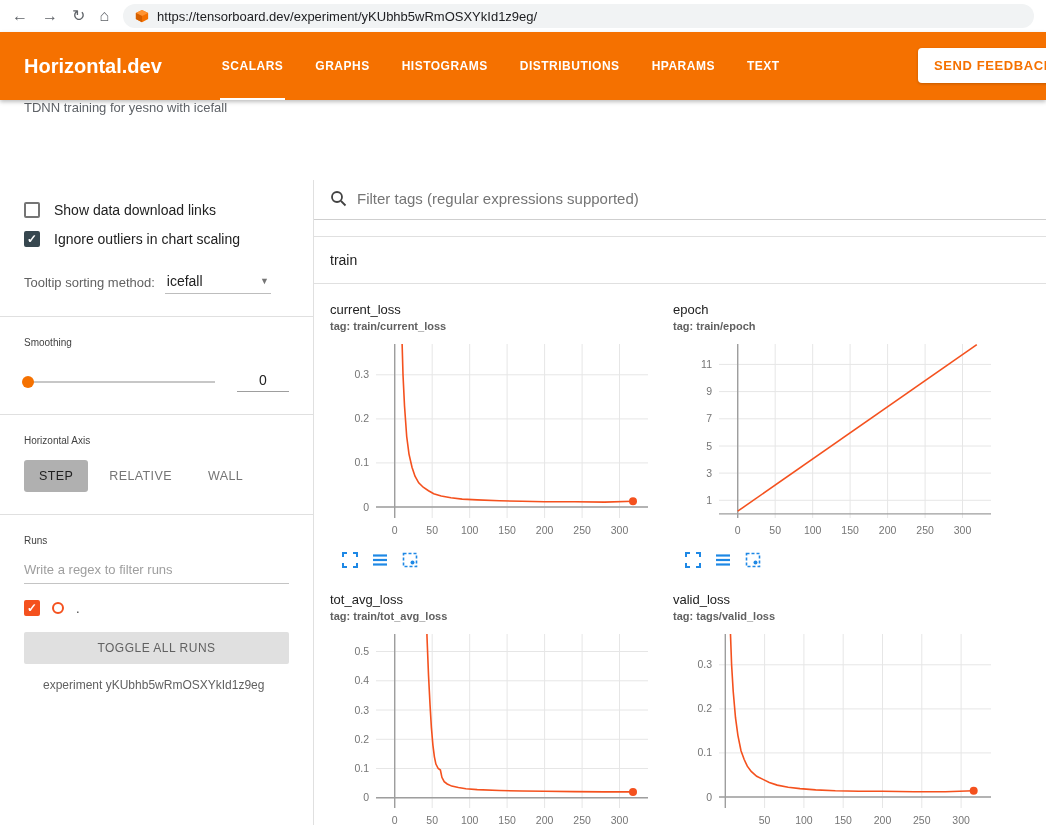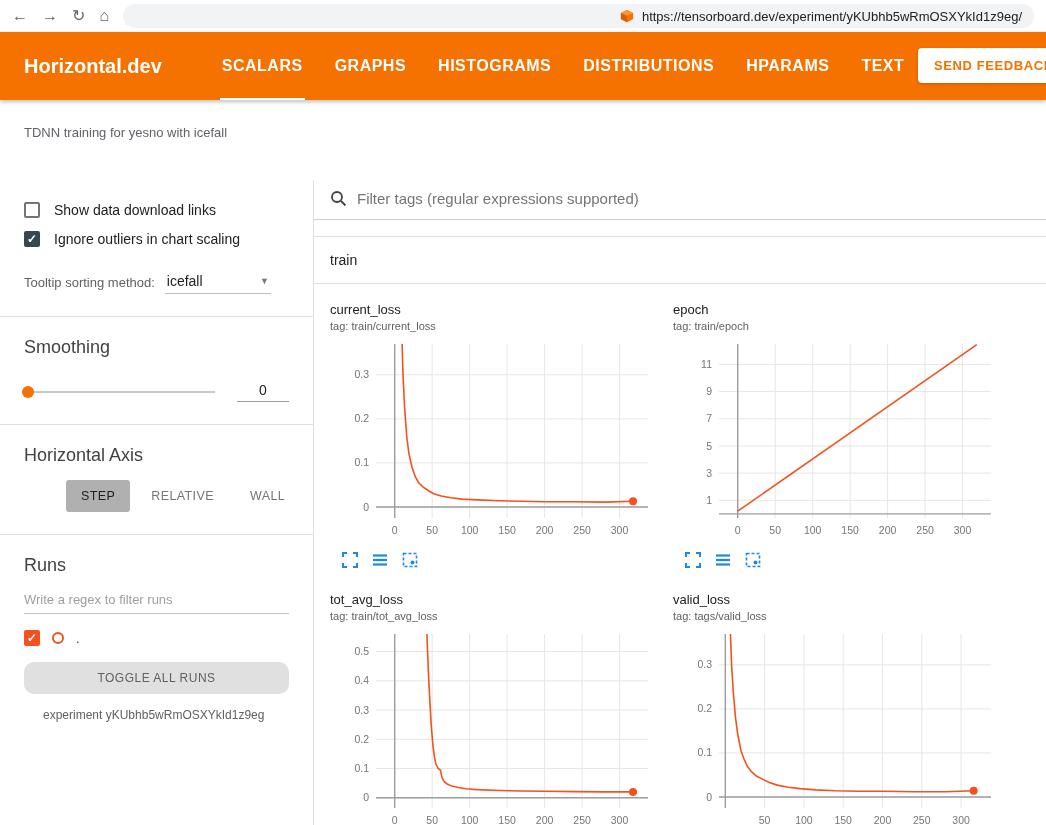--- a/index.html
+++ b/index.html
@@ -2,80 +2,80 @@
 <html><head>
 <meta charset="utf-8">
 <style>
   * { box-sizing: border-box; margin: 0; padding: 0; }
   body { font-family: "Liberation Sans", sans-serif; background: #fff; }
   .page { position: relative; width: 1046px; height: 825px; overflow: hidden; background: #fff; }
 
   
   .browser-bar { height: 32px; display: flex; align-items: center; gap: 14px; padding: 0 12px; background: #fff; }
   .nav-ic { font-size: 16px; color: #5f6368; cursor: pointer; line-height: 1; }
-  .omnibox { flex: 1; height: 24px; background: #f1f3f4; border-radius: 13px; display: flex; align-items: center; gap: 8px; padding: 0 12px; font-size: 13px; color: #202124; justify-content: flex-end; }
+  .omnibox { flex: 1; height: 24px; background: #f1f3f4; border-radius: 13px; display: flex; align-items: center; gap: 8px; padding: 0 12px; font-size: 13px; color: #202124; }
 
   
   .tb-header { position: relative; height: 68px; background: #f57100; display: flex; align-items: stretch; box-shadow: 0 2px 4px rgba(0,0,0,.25); }
   .logo { color: #fff; font-size: 20px; font-weight: bold; margin: 0 44px 0 24px; white-space: nowrap; align-self: center; }
   .tabs { display: flex; align-items: stretch; }
-  .tab { position: relative; display: flex; align-items: center; padding: 2px 16px; color: #fff; font-size: 16px; font-weight: bold; letter-spacing: .5px; cursor: pointer; }
+  .tab { position: relative; display: flex; align-items: center; padding: 2px 16px; color: #fff; font-size: 12px; font-weight: bold; letter-spacing: .5px; cursor: pointer; }
   .tab.active::after { content: ""; position: absolute; left: 14px; right: 14px; bottom: 0; height: 2px; background: #fff; }
   .feedback-btn { position: absolute; left: 918px; top: 16px; background: #fff; color: #f57100; font-size: 13px; font-weight: bold; letter-spacing: .6px; padding: 10px 16px; border-radius: 4px; white-space: nowrap; border: none; font-family: inherit; box-shadow: 0 1px 3px rgba(0,0,0,.2); cursor: pointer; }
 
   
-  .subheader { height: 80px; background: #fff; display: flex; align-items: center; padding: 0 0 16px 24px; }
+  .subheader { height: 80px; background: #fff; display: flex; align-items: flex-start; padding: 0 0 16px 24px; }
   .exp-title { font-size: 13px; color: #5f6368; }
 
   
   .content { display: flex; height: 645px; }
   .sidebar { width: 314px; flex-shrink: 0; border-right: 1px solid #e0e0e0; padding: 22px 24px 0; background: #fff; }
 
   .chk-row { display: flex; align-items: center; gap: 14px; margin-bottom: 13px; font-size: 14px; color: #212121; cursor: pointer; }
   .chk { width: 16px; height: 16px; border: 2px solid #757575; border-radius: 2px; flex-shrink: 0; display: flex; align-items: center; justify-content: center; background: #fff; }
   .chk.checked { background: #37474f; border-color: #37474f; color: #fff; font-size: 12px; font-weight: bold; }
   .chk.run { background: #f4511e; border-color: #f4511e; color: #fff; font-size: 12px; font-weight: bold; }
 
   .tooltip-row { margin-top: 24px; font-size: 13px; color: #616161; display: flex; align-items: center; gap: 10px; }
   .select { display: inline-flex; align-items: center; justify-content: space-between; width: 106px; border-bottom: 1px solid #bdbdbd; padding: 2px 2px 4px; font-size: 14px; color: #212121; cursor: pointer; }
   .select .arrow { color: #757575; font-size: 9px; }
 
   .divider { height: 1px; background: #e0e0e0; margin: 22px -24px 0; }
-  .section-label { margin-top: 20px; font-size: 18px; color: #424242; }
+  .section-label { margin-top: 20px; font-size: 10px; color: #424242; }
 
   .slider-row { display: flex; align-items: center; margin-top: 24px; }
   .slider-track { position: relative; flex: 1; height: 2px; background: #c7c7c7; margin-right: 22px; }
   .slider-thumb { position: absolute; left: -2px; top: -5px; width: 12px; height: 12px; border-radius: 50%; background: #f57100; cursor: pointer; }
   .slider-value { width: 52px; text-align: center; font-size: 14px; color: #212121; border-bottom: 1px solid #9e9e9e; padding-bottom: 3px; }
 
-  .axis-btns { display: flex; gap: 6px; margin-top: 14px; margin-left: 42px; }
+  .axis-btns { display: flex; gap: 6px; margin-top: 14px; }
   .axis-btn { font-size: 12.5px; letter-spacing: .4px; color: #757575; padding: 9px 15px; border-radius: 3px; cursor: pointer; background: transparent; border: none; font-family: inherit; }
   .axis-btn.active { background: #b0b0b0; color: #212121; }
 
   .runs-input { width: 100%; border: none; border-bottom: 1px solid #c4c4c4; background: transparent; font-size: 13px; color: #212121; padding: 8px 0 6px; margin-top: 8px; outline: none; font-family: inherit; }
   .runs-input::placeholder { color: #9e9e9e; }
 
   .run-row { display: flex; align-items: center; gap: 12px; margin-top: 16px; }
   .run-swatch { width: 12px; height: 12px; border-radius: 50%; border: 2px solid #f4511e; }
   .run-name { font-size: 13px; color: #424242; }
 
-  .toggle-btn { display: block; width: 100%; margin-top: 16px; background: #e0e0e0; border: none; border-radius: 10px; padding: 9px 0; font-size: 12px; letter-spacing: .5px; color: #616161; font-family: inherit; cursor: pointer; }
+  .toggle-btn { display: block; width: 100%; margin-top: 16px; background: #e0e0e0; border: none; border-radius: 2px; padding: 9px 0; font-size: 12px; letter-spacing: .5px; color: #616161; font-family: inherit; cursor: pointer; }
   .exp-note { margin-top: 14px; font-size: 12px; color: #616161; margin-left: 19px; }
 
   
   .main { flex: 1; display: flex; flex-direction: column; overflow: hidden; }
   .filter-row { display: flex; align-items: flex-start; gap: 10px; padding: 10px 16px 12px; border-bottom: 1px solid #cfcfcf; }
   .filter-input { flex: 1; border: none; outline: none; font-size: 15px; color: #212121; font-family: inherit; background: transparent; }
   .filter-input::placeholder { color: #757575; }
 
   .group-card { margin-top: 16px; border-top: 1px solid #e0e0e0; background: #fff; }
   .group-header { padding: 15px 16px; font-size: 14px; color: #212121; border-bottom: 1px solid #e0e0e0; cursor: pointer; }
   .charts-grid { padding: 18px 0 0 16px; display: grid; grid-template-columns: repeat(2, 335px); column-gap: 8px; row-gap: 24px; }
   .chart-title { font-size: 13px; color: #212121; }
-  .chart-tag { font-size: 11px; color: #616161; margin: 3px 0 6px; }
+  .chart-tag { font-size: 11px; color: #616161; margin: 3px 0 6px; font-weight: bold; }
   .chart-toolbar { display: flex; gap: 14px; margin-top: 4px; padding-left: 12px; }
   .tool-ic { cursor: pointer; line-height: 0; }
 
   .tk { font-family: "Liberation Sans", sans-serif; font-size: 10.5px; fill: #757575; }
 </style>
 </head>
 <body>
 
 <div class="page">
 

